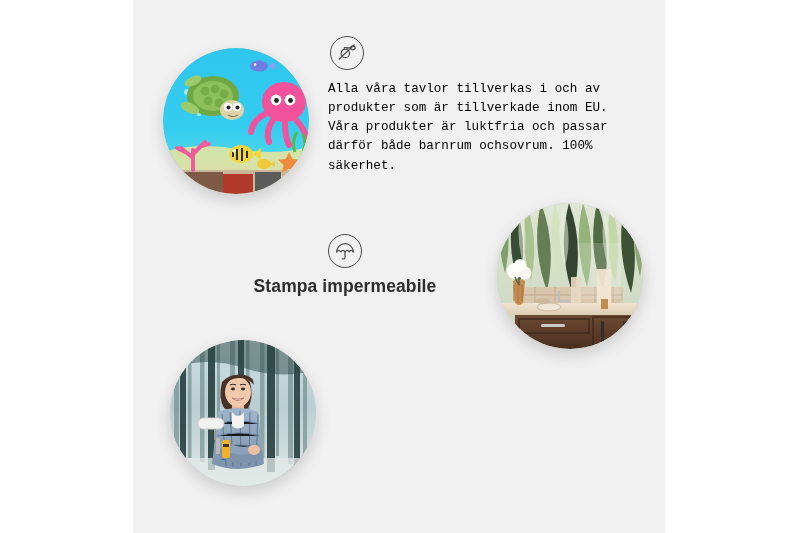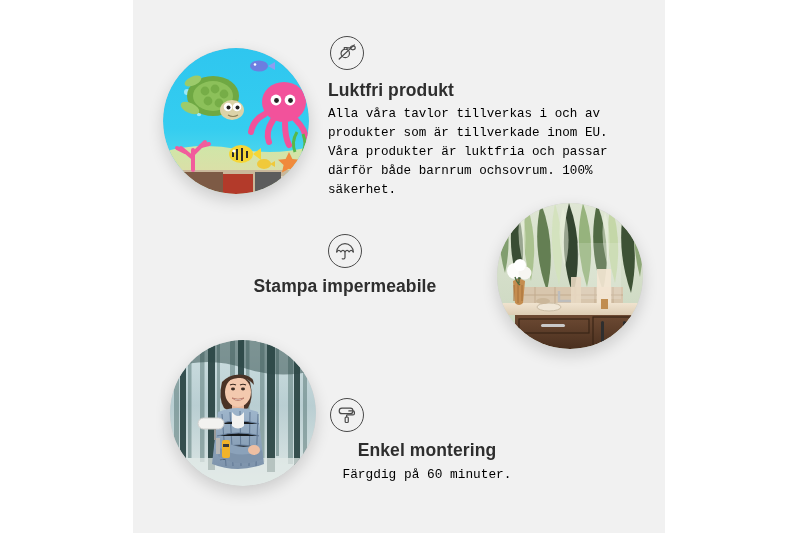--- a/index.html
+++ b/index.html
@@ -224,21 +224,20 @@
         <path d="M5.5 12.5 a4.6 4.6 0 0 0 4.6 4.6 a4.6 4.6 0 0 0 4.6 -4.6 a4.6 4.6 0 0 0 -4.6 -4.6 a4.6 4.6 0 0 0 -4.6 4.6 z"></path>
 
         <path d="M9 8 V6 h3 v2"></path>
         <path d="M12 6.4 h3.2"></path>
 
         <ellipse cx="18.4" cy="6.4" rx="2.6" ry="2.1"></ellipse>
 
         <path d="M3.5 18.6 L20 3.2"></path>
       </svg>
     </div>
-    <div class="feature-title">Luktfri produkt</div>
     <div class="feature-desc">Alla våra tavlor tillverkas i och av produkter som är tillverkade inom EU. Våra produkter är luktfria och passar därför både barnrum ochsovrum. 100% säkerhet.</div>
   </div>
 
   <div class="photo-circle" id="circle-bathroom">
     <div class="photo-inner">
       <svg class="scene" viewBox="0 0 146 146" preserveAspectRatio="xMidYMid slice">
         <defs>
           <linearGradient id="wallg" x1="0" y1="0" x2="0" y2="1">
             <stop offset="0%" stop-color="#dfe6d4"></stop>
             <stop offset="100%" stop-color="#c9d6be"></stop>
@@ -397,26 +396,14 @@
           <path d="M45 89 v10 h4" stroke="#9a9a98" stroke-width="2" fill="none"></path>
           <rect x="46" y="98" width="4" height="16" fill="#b8b8b6"></rect>
 
           <rect x="52" y="100" width="8" height="18" rx="2" fill="#f0b32a"></rect>
           <rect x="53" y="104" width="6" height="3" fill="#3a3a3a"></rect>
         </g>
       </svg>
     </div>
   </div>
 
-  <div class="feature" id="feat-3">
-    <div class="icon-badge">
-      <svg width="22" height="22" viewBox="0 0 24 24" fill="none" stroke="#4a4a4a" stroke-width="1.3" stroke-linecap="round" stroke-linejoin="round">
-        <rect x="3.5" y="4.5" width="15" height="6" rx="3"></rect>
-        <path d="M14 7.5 h4.5 a1.6 1.6 0 0 1 1.6 1.6 v1.2 a1.6 1.6 0 0 1 -1.6 1.6 H12.4"></path>
-        <path d="M11.6 12 v2.2"></path>
-        <rect x="10" y="14.2" width="3.4" height="6" rx="1"></rect>
-      </svg>
-    </div>
-    <div class="feature-title">Enkel montering</div>
-    <div class="feature-desc">Färgdig på 60 minuter.</div>
-  </div>
 
 </div>
 
 </body></html>

